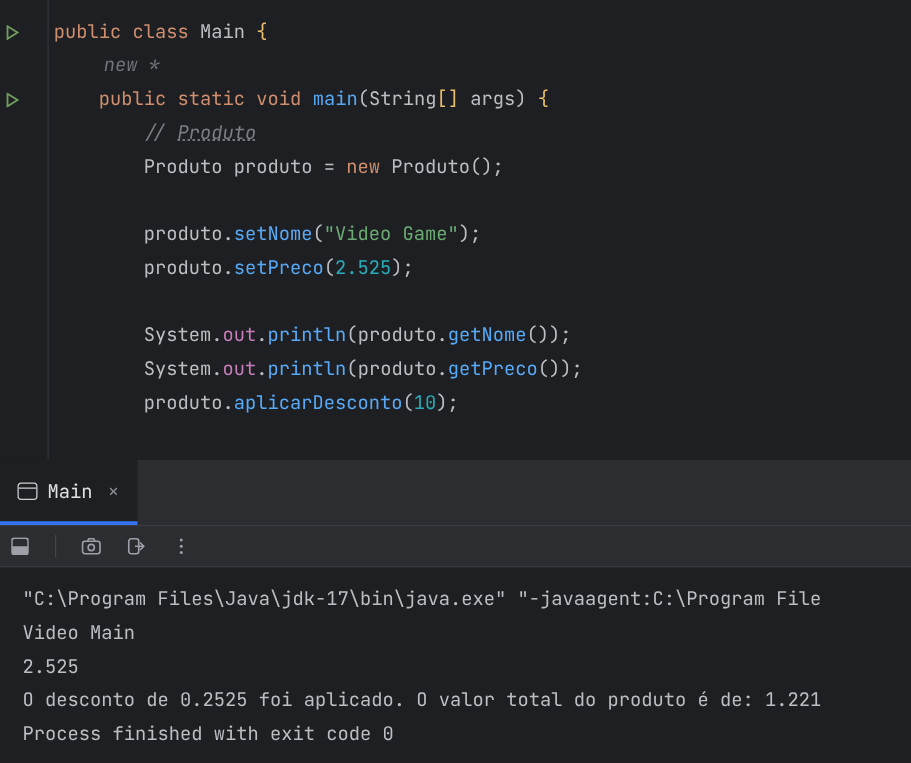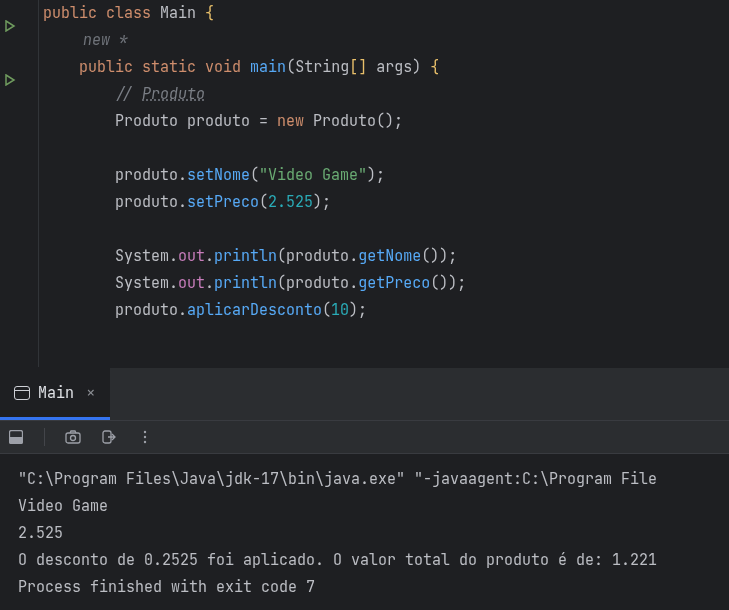--- a/index.html
+++ b/index.html
@@ -25,21 +25,21 @@
 .gutter-icon {
   color: #6f9b5e;
   font-size: 12px;
   padding-left: 4px;
   height: 27px;
   display: flex;
   align-items: center;
 }
 .code {
   flex: 1;
-  padding-top: 0;
+  padding-top: 12px;
   line-height: 27px;
   white-space: pre;
   border-left: 1px solid #313438;
   padding-left: 4px;
 }
 .kw { color: #cf8e6d; }
 .cls { color: #bcbec4; }
 .meth { color: #56a8f5; }
 .str { color: #6aab73; }
 .num { color: #2aacb8; }
@@ -187,17 +187,17 @@
     </div>
     <div class="tb-icon">
       <svg width="14" height="14" viewBox="0 0 14 14">
           <circle cx="7" cy="2" r="1.2" fill="#9da0a8"></circle>
           <circle cx="7" cy="7" r="1.2" fill="#9da0a8"></circle>
           <circle cx="7" cy="12" r="1.2" fill="#9da0a8"></circle>
         </svg>
     </div>
   </div>
   <div class="console"><span>"C:\Program Files\Java\jdk-17\bin\java.exe" "-javaagent:C:\Program File</span>
-<span>Video Game</span>
+<span>Video Main</span>
 <span>2.525</span>
 <span>O desconto de 0.2525 foi aplicado. O valor total do produto é de: 1.221</span>
-<span>Process finished with exit code 7</span></div>
+<span>Process finished with exit code 0</span></div>
 </div>
 
 </body></html>

